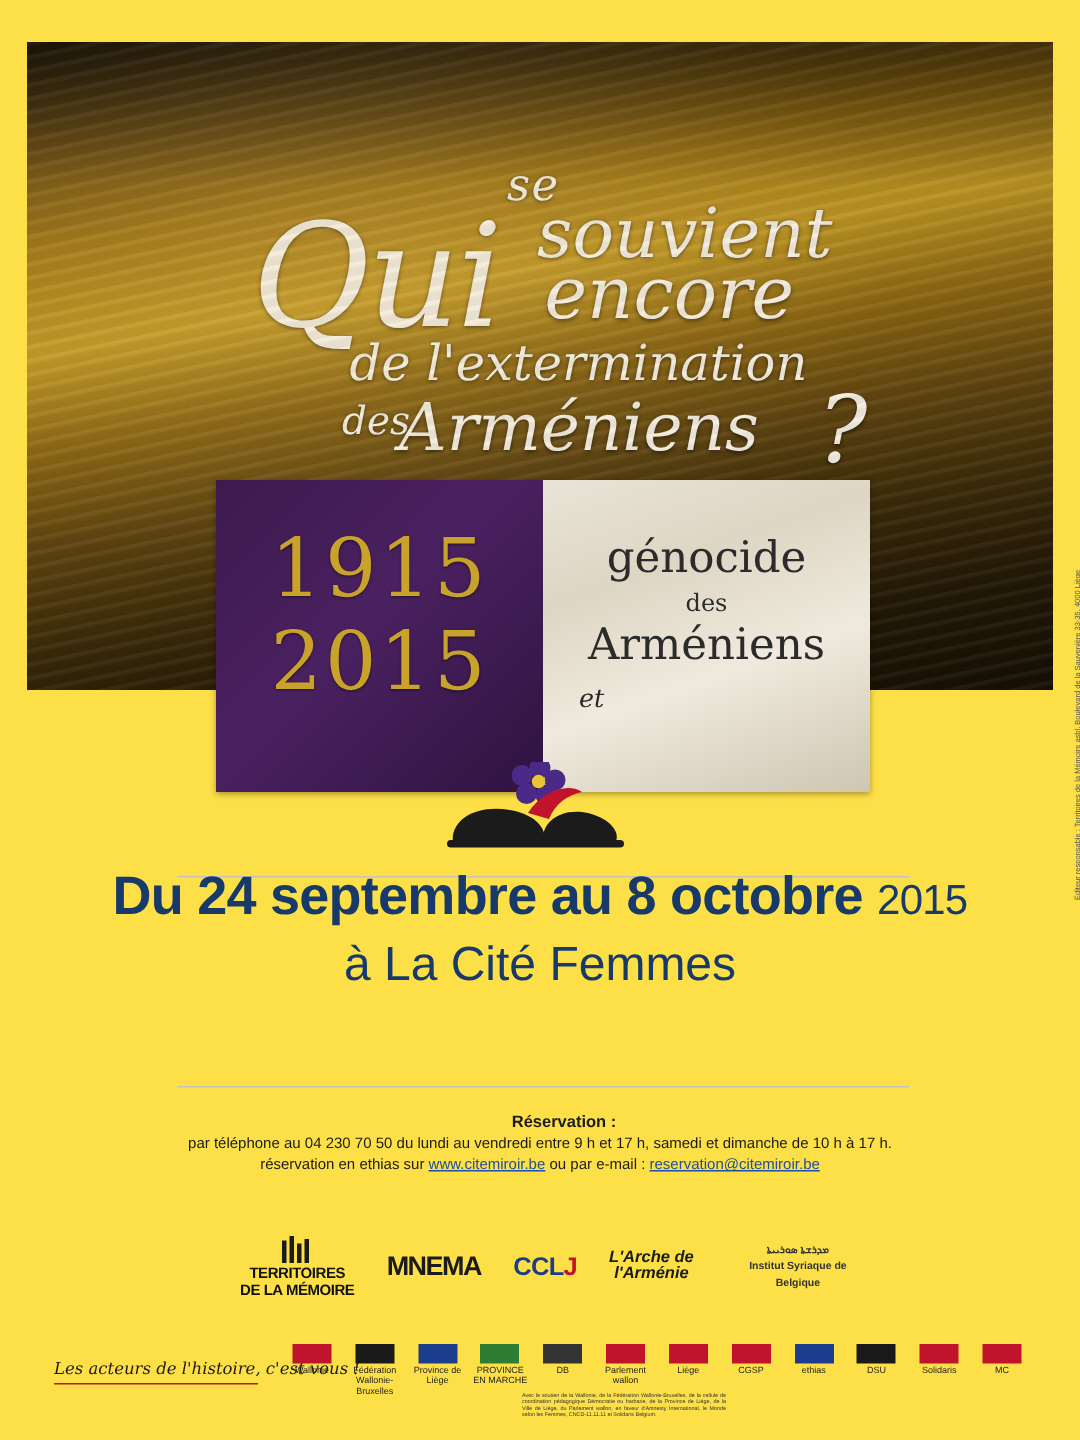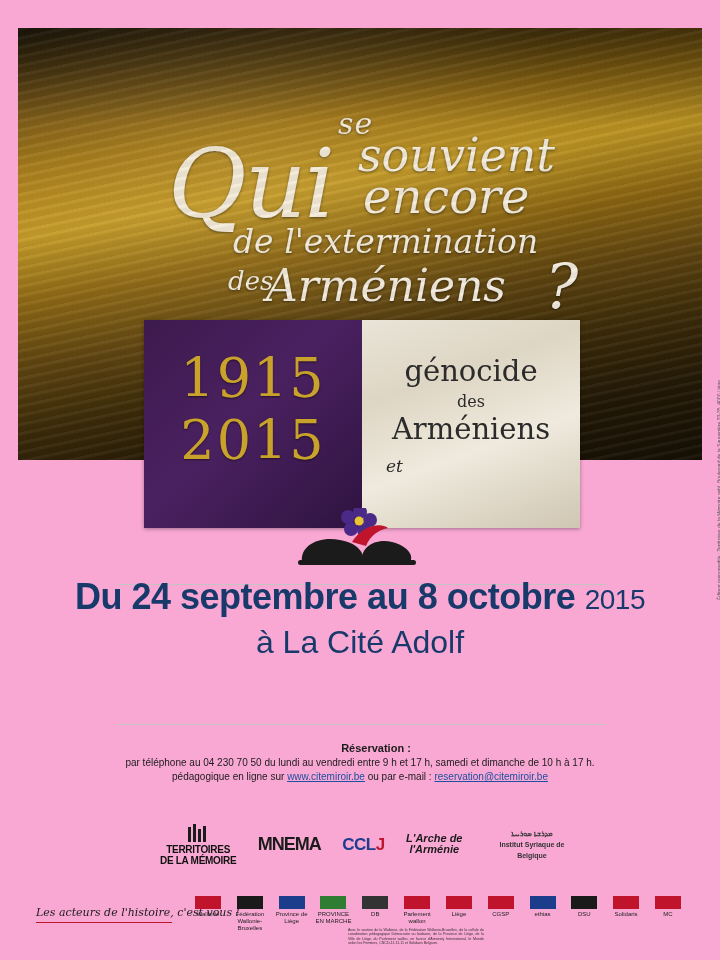--- a/index.html
+++ b/index.html
@@ -12,21 +12,21 @@
     height: 960px;
     font-family: "Liberation Sans", sans-serif;
     overflow: hidden;
     position: relative;
   }
   .poster {
     position: absolute;
     left: 0; top: 0;
     width: 720px;
     height: 960px;
-    background: #f9a8d4;
+    background: #fde047;
   }
 
   
   .hero {
     position: absolute;
     left: 18px;
     top: 28px;
     width: 684px;
     height: 432px;
     background:
@@ -340,30 +340,30 @@
     </svg>
   </div>
 
   <div class="rule rule-1"></div>
 
   <div class="dates">
     <div class="l1">
       <span>Du 24 septembre au 8 octobre</span>
       <span class="year">2015</span>
     </div>
-    <div class="l2">à La Cité Adolf</div>
+    <div class="l2">à La Cité Femmes</div>
   </div>
 
   <div class="rule rule-2"></div>
 
   <div class="reserv">
     <div class="title">Réservation :</div>
     <div class="line">par téléphone  au 04 230 70 50 du lundi au vendredi entre 9 h et 17 h, samedi et dimanche de 10 h à 17 h.</div>
     <div class="line">
-      <span>pédagogique en ligne sur </span><a href="#">www.citemiroir.be</a><span> ou par e-mail : </span><a href="#">reservation@citemiroir.be</a>
+      <span>réservation en ethias sur </span><a href="#">www.citemiroir.be</a><span> ou par e-mail : </span><a href="#">reservation@citemiroir.be</a>
     </div>
   </div>
 
   <div class="logos-main">
     <div class="logo logo-territoires">
       <svg width="22" height="20" viewBox="0 0 22 20" style="display:block;margin:0 auto 1px auto">
         <rect x="1" y="4" width="3" height="15" fill="#1b1b1b"></rect>
         <rect x="6" y="1" width="3" height="18" fill="#1b1b1b"></rect>
         <rect x="11" y="6" width="3" height="13" fill="#1b1b1b"></rect>
         <rect x="16" y="3" width="3" height="16" fill="#1b1b1b"></rect>

